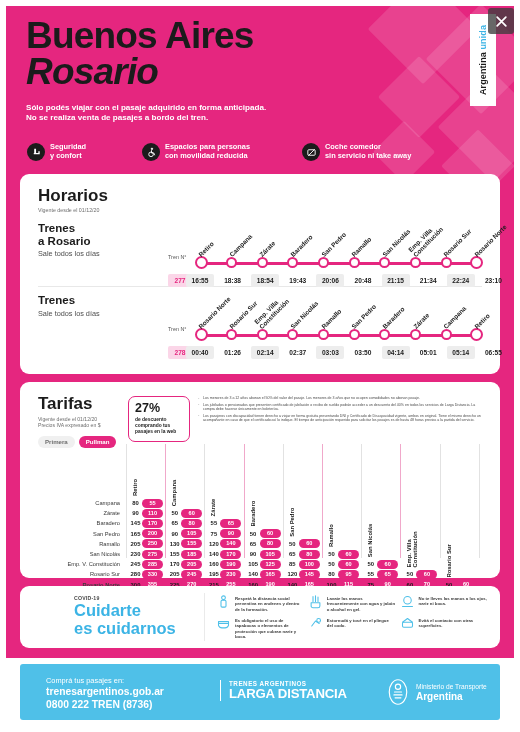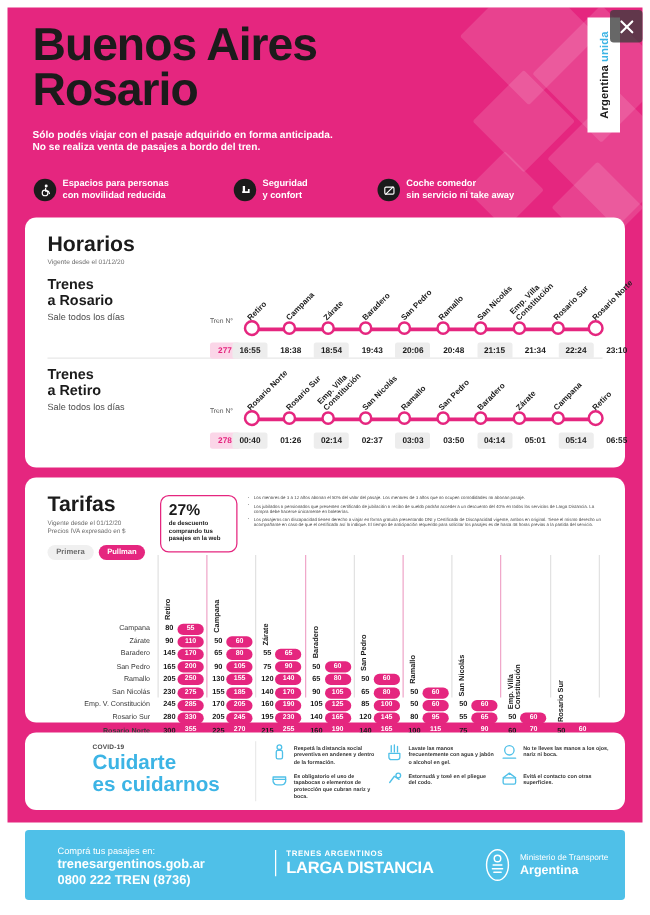--- a/index.html
+++ b/index.html
@@ -25,21 +25,21 @@
   .d4 { width:58px; height:58px; right:66px;  top:62px; }
   .d5 { width:52px; height:52px; right:10px;  top:134px; }
   .d6 { width:44px; height:44px; right:88px;  top:124px; }
 
   
   .hdr { position:absolute; left:26px; top:18px; width:360px; z-index:3; }
   .hdr h1 {
     font-size:37px; line-height:36px; font-weight:bold; color:#1b1b1b;
     letter-spacing:-.8px;
   }
-  .hdr h1 .l2 { display:block; }
+  .hdr h1 .l2 { display:block;font-style:italic; }
   .notice { margin-top:13px; font-size:8.1px; line-height:10.4px; font-weight:bold; color:#ffffff; }
 
   
   .arg-badge {
     position:absolute; right:24px; top:14px; width:26px; height:92px;
     background:#fff; z-index:5; display:flex; align-items:center; justify-content:center;
   }
   .arg-badge span {
     writing-mode:vertical-rl; transform:rotate(180deg);
     font-size:9px; font-weight:bold; color:#1b1b1b; letter-spacing:.1px;
@@ -215,37 +215,37 @@
     <span><b>Argentina </b><em>unida</em></span>
   </div>
 
   <div class="close-btn">
     <svg viewBox="0 0 24 24">
       <path d="M4 4 L20 20 M20 4 L4 20" stroke="#ffffff" stroke-width="3.2" stroke-linecap="round" fill="none"></path>
     </svg>
   </div>
 
   <div class="amen">
+    <div class="item i2">
+      <span class="am-ic">
+        <svg viewBox="0 0 24 24" fill="#ffffff">
+            <path d="M7 4h4v9H7zM6 13h12v3H6zM16 9h3v7h-3z"></path>
+          </svg>
+      </span>
+      <span class="am-tx"><span>Seguridad</span><br><span>y confort</span></span>
+    </div>
     <div class="item i3">
       <span class="am-ic">
         <svg viewBox="0 0 24 24" fill="none" stroke="#ffffff" stroke-width="2">
             <circle cx="11" cy="16" r="5"></circle>
             <circle cx="13" cy="4" r="1.6" fill="#ffffff"></circle>
             <path d="M12 7v6h5l2 5"></path>
           </svg>
       </span>
       <span class="am-tx"><span>Espacios para personas</span><br><span>con movilidad reducida</span></span>
-    </div>
-    <div class="item i2">
-      <span class="am-ic">
-        <svg viewBox="0 0 24 24" fill="#ffffff">
-            <path d="M7 4h4v9H7zM6 13h12v3H6zM16 9h3v7h-3z"></path>
-          </svg>
-      </span>
-      <span class="am-tx"><span>Seguridad</span><br><span>y confort</span></span>
     </div>
     <div class="item i4">
       <span class="am-ic">
         <svg viewBox="0 0 24 24" fill="none" stroke="#ffffff" stroke-width="2">
             <rect x="4" y="6" width="16" height="12" rx="2"></rect>
             <path d="M5 19 L19 5"></path>
           </svg>
       </span>
       <span class="am-tx"><span>Coche comedor</span><br><span>sin servicio ni take away</span></span>
     </div>
@@ -299,21 +299,20 @@
             <div class="tcell alt" style="left: 213.6px; width: 28px;">21:15</div>
             <div class="tcell" style="left: 246.2px; width: 28px;">21:34</div>
             <div class="tcell alt" style="left: 278.8px; width: 28px;">22:24</div>
             <div class="tcell" style="left: 311.4px; width: 28px;">23:10</div>
           </div>
         </div>
       </div>
     <div class="hz-block hz2" id="svc1">
         <div class="hz-left">
           <div class="t1">Trenes</div>
-          <div class="t1">a Retiro</div>
           <div class="t2">Sale todos los días</div>
         </div>
         <div class="hz-right">
           <div class="tren-lbl">Tren N°</div>
           <div class="line-wrap">
             <div class="rail"></div>
             <div class="stop big" style="left: calc(0% + 5px);"></div>
             <div class="stp-lbl" style="left: calc(0% + 6px);">Rosario Norte</div>
             <div class="stop" style="left: calc(10.7222% + 5px);"></div>
             <div class="stp-lbl" style="left: calc(10.7222% + 6px);">Rosario Sur</div>

